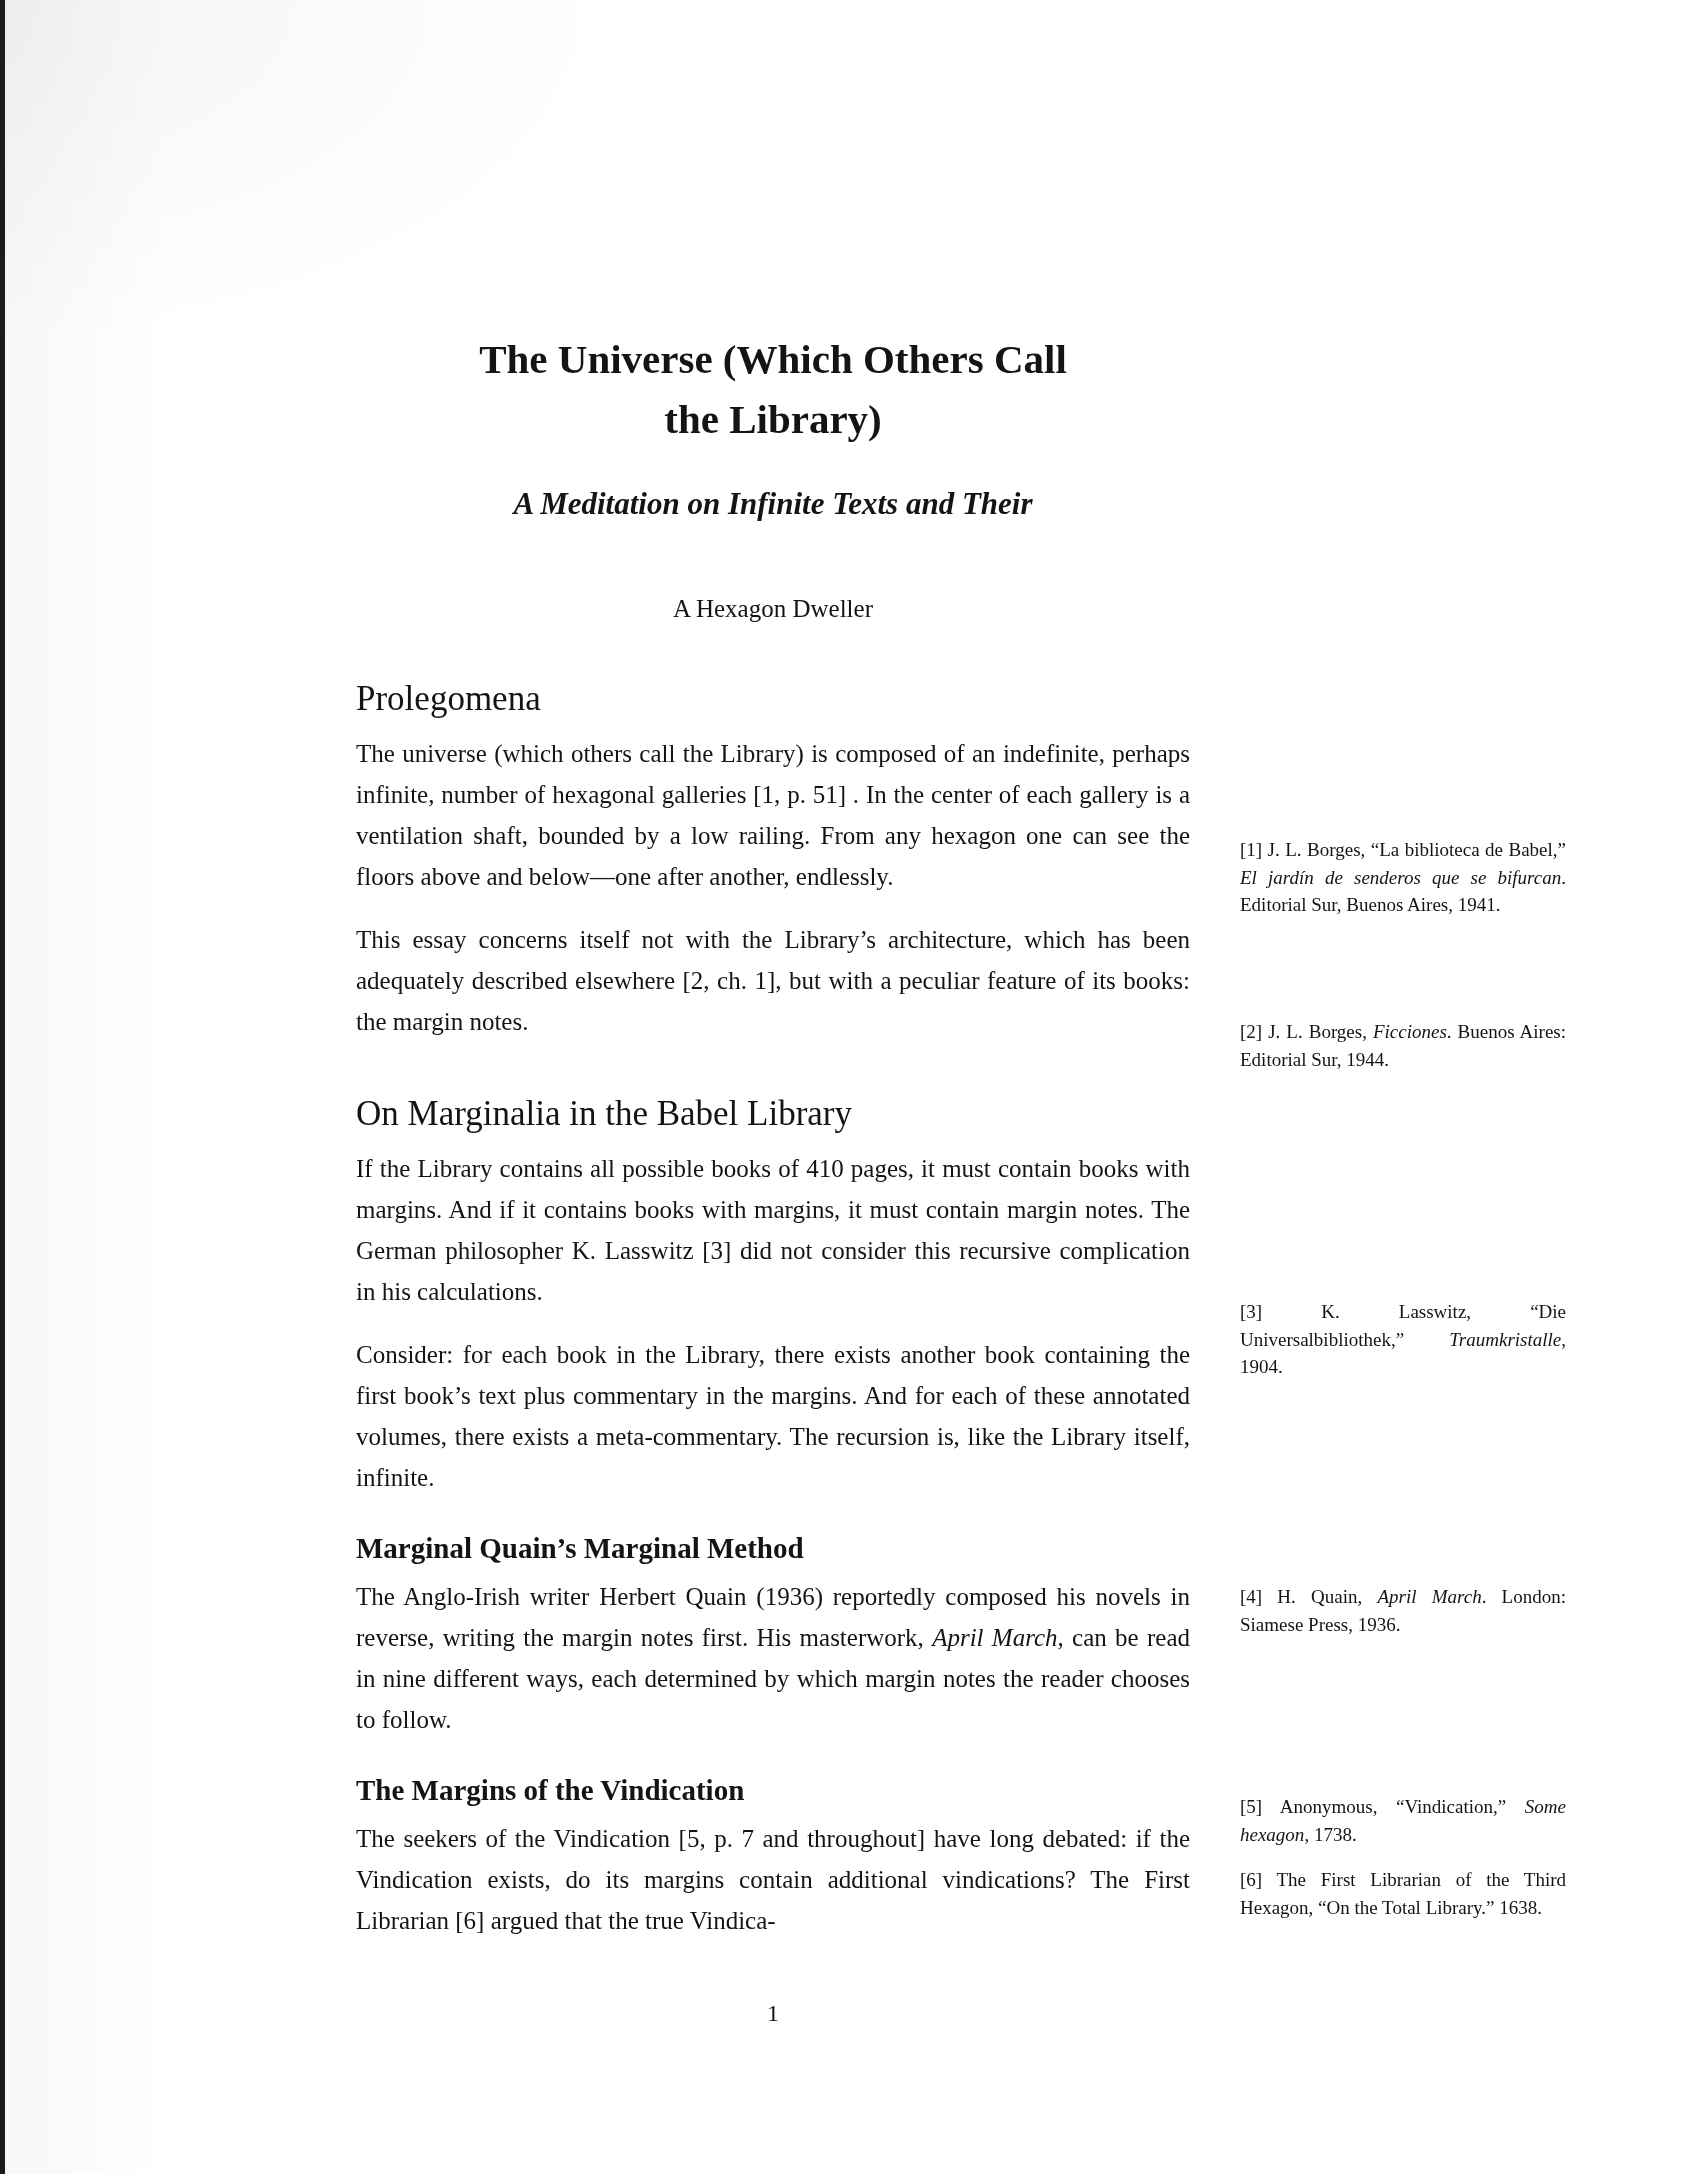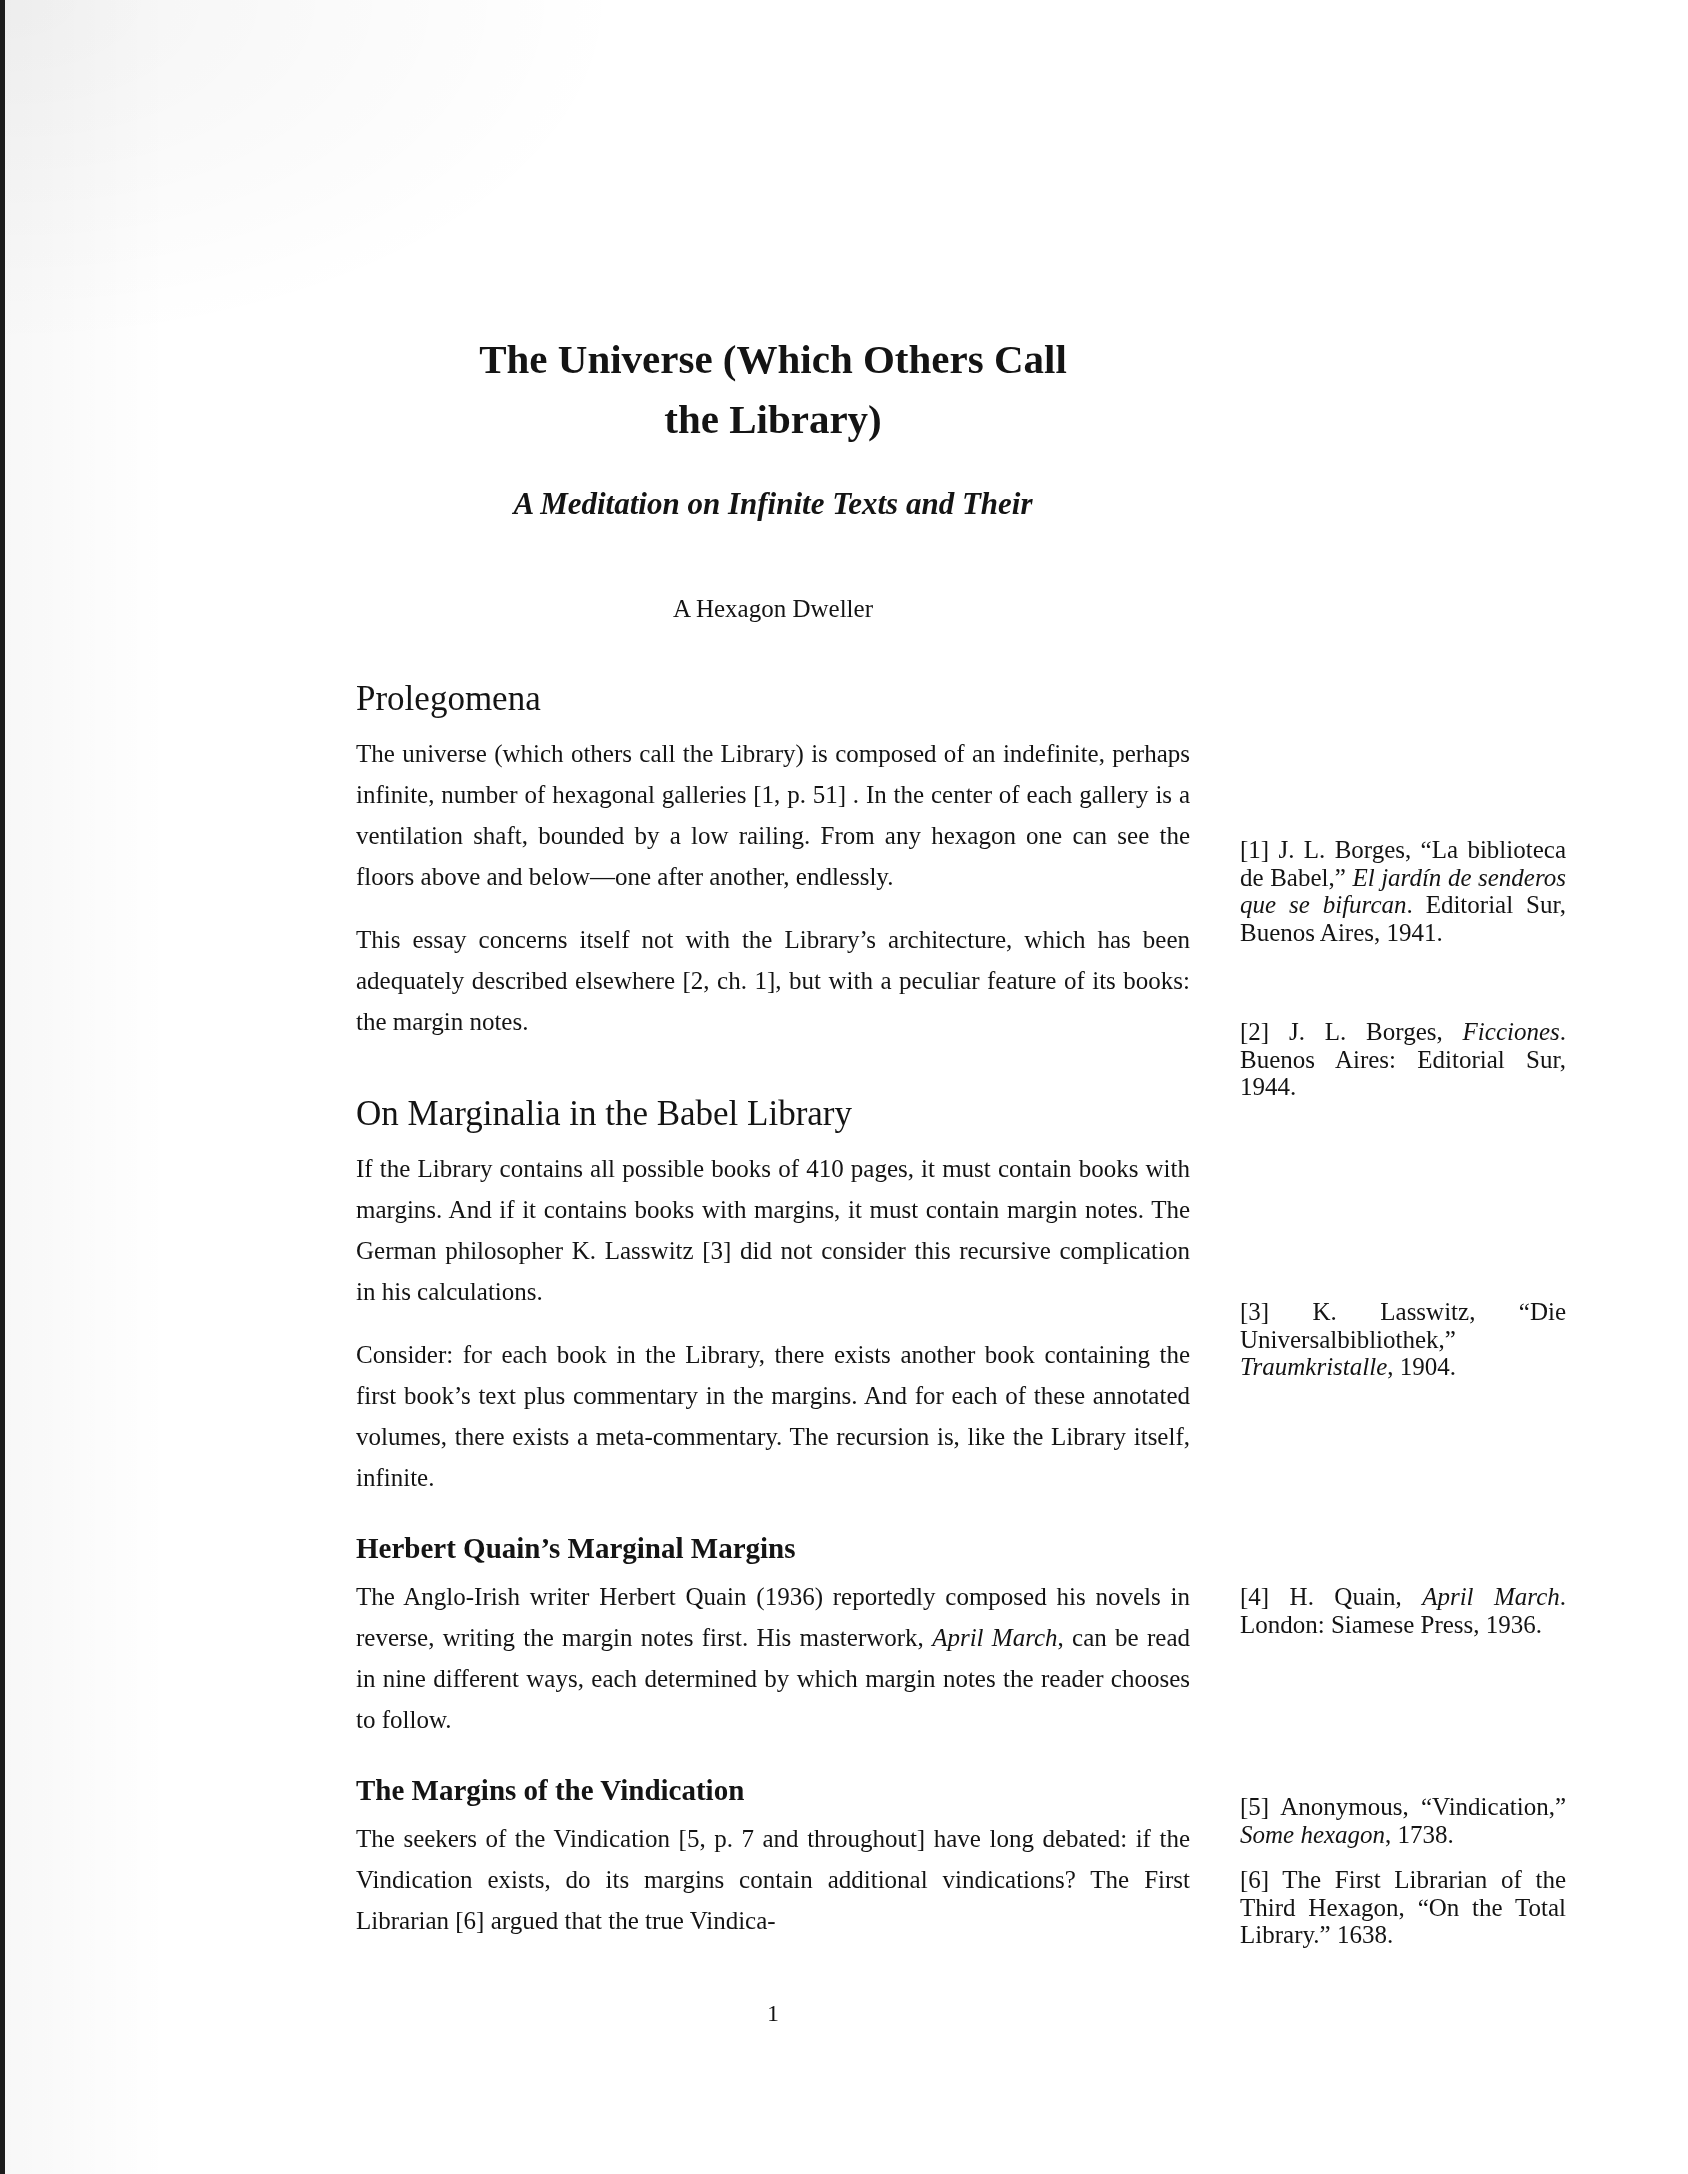--- a/index.html
+++ b/index.html
@@ -56,21 +56,21 @@
   }
   p.body-para {
     font-size: 25px; line-height: 41px;
     margin: 0 0 22px 0;
     text-align: justify;
   }
   p.body-para em, .margin-note em { font-style: italic; }
   .margin-note {
     position: absolute; left: 1240px;
     width: 326px;
-    font-size: 25px; line-height: 27.5px;
+    font-size: 19px; line-height: 27.5px;
     text-align: justify;
     color: #141414;
   }
   .note-1 { top: 836px; }
   .note-2 { top: 1018px; }
   .note-3 { top: 1298px; }
   .note-4 { top: 1583px; }
   .note-5 { top: 1793px; }
   .note-6 { top: 1866px; }
   .page-number {
@@ -99,21 +99,21 @@
   <div class="author">A Hexagon Dweller</div>
 
   <h2 class="section-heading">Prolegomena</h2>
   <p class="body-para"><span>The universe (which others call the Library) is composed of an indefinite, perhaps infinite, number of hexagonal galleries [1, p. 51] . In the center of each gallery is a ventilation shaft, bounded by a low railing. From any hexagon one can see the floors above and below—one after another, endlessly.</span></p>
   <p class="body-para"><span>This essay concerns itself not with the Library’s architecture, which has been adequately described elsewhere [2, ch. 1], but with a peculiar feature of its books: the margin notes.</span></p>
 
   <h2 class="section-heading">On Marginalia in the Babel Library</h2>
   <p class="body-para"><span>If the Library contains all possible books of 410 pages, it must contain books with margins. And if it contains books with margins, it must contain margin notes. The German philosopher K. Lasswitz [3] did not consider this recursive complication in his calculations.</span></p>
   <p class="body-para"><span>Consider: for each book in the Library, there exists another book containing the first book’s text plus commentary in the margins. And for each of these annotated volumes, there exists a meta-commentary. The recursion is, like the Library itself, infinite.</span></p>
 
-  <h3 class="subsection-heading">Herbert Quain’s Marginal Margins</h3>
+  <h3 class="subsection-heading">Marginal Quain’s Marginal Method</h3>
   <p class="body-para"><span>The Anglo-Irish writer Herbert Quain (1936) reportedly composed his novels in reverse, writing the margin notes first. His masterwork, </span><em>April March</em><span>, can be read in nine different ways, each determined by which margin notes the reader chooses to follow.</span></p>
 
   <h3 class="subsection-heading">The Margins of the Vindication</h3>
   <p class="body-para"><span>The seekers of the Vindication [5, p. 7 and throughout] have long debated: if the Vindication exists, do its margins contain additional vindications? The First Librarian [6] argued that the true Vindica-</span></p>
 
 </div>
 
 <aside class="margin-note note-1"><span>[1] J. L. Borges, “La biblioteca de Babel,” </span><em>El jardín de senderos que se bifurcan</em><span>. Editorial Sur, Buenos Aires, 1941.</span></aside>
 <aside class="margin-note note-2"><span>[2] J. L. Borges, </span><em>Ficciones</em><span>. Buenos Aires: Editorial Sur, 1944.</span></aside>
 <aside class="margin-note note-3"><span>[3] K. Lasswitz, “Die Universalbibliothek,” </span><em>Traumkristalle</em><span>, 1904.</span></aside>

